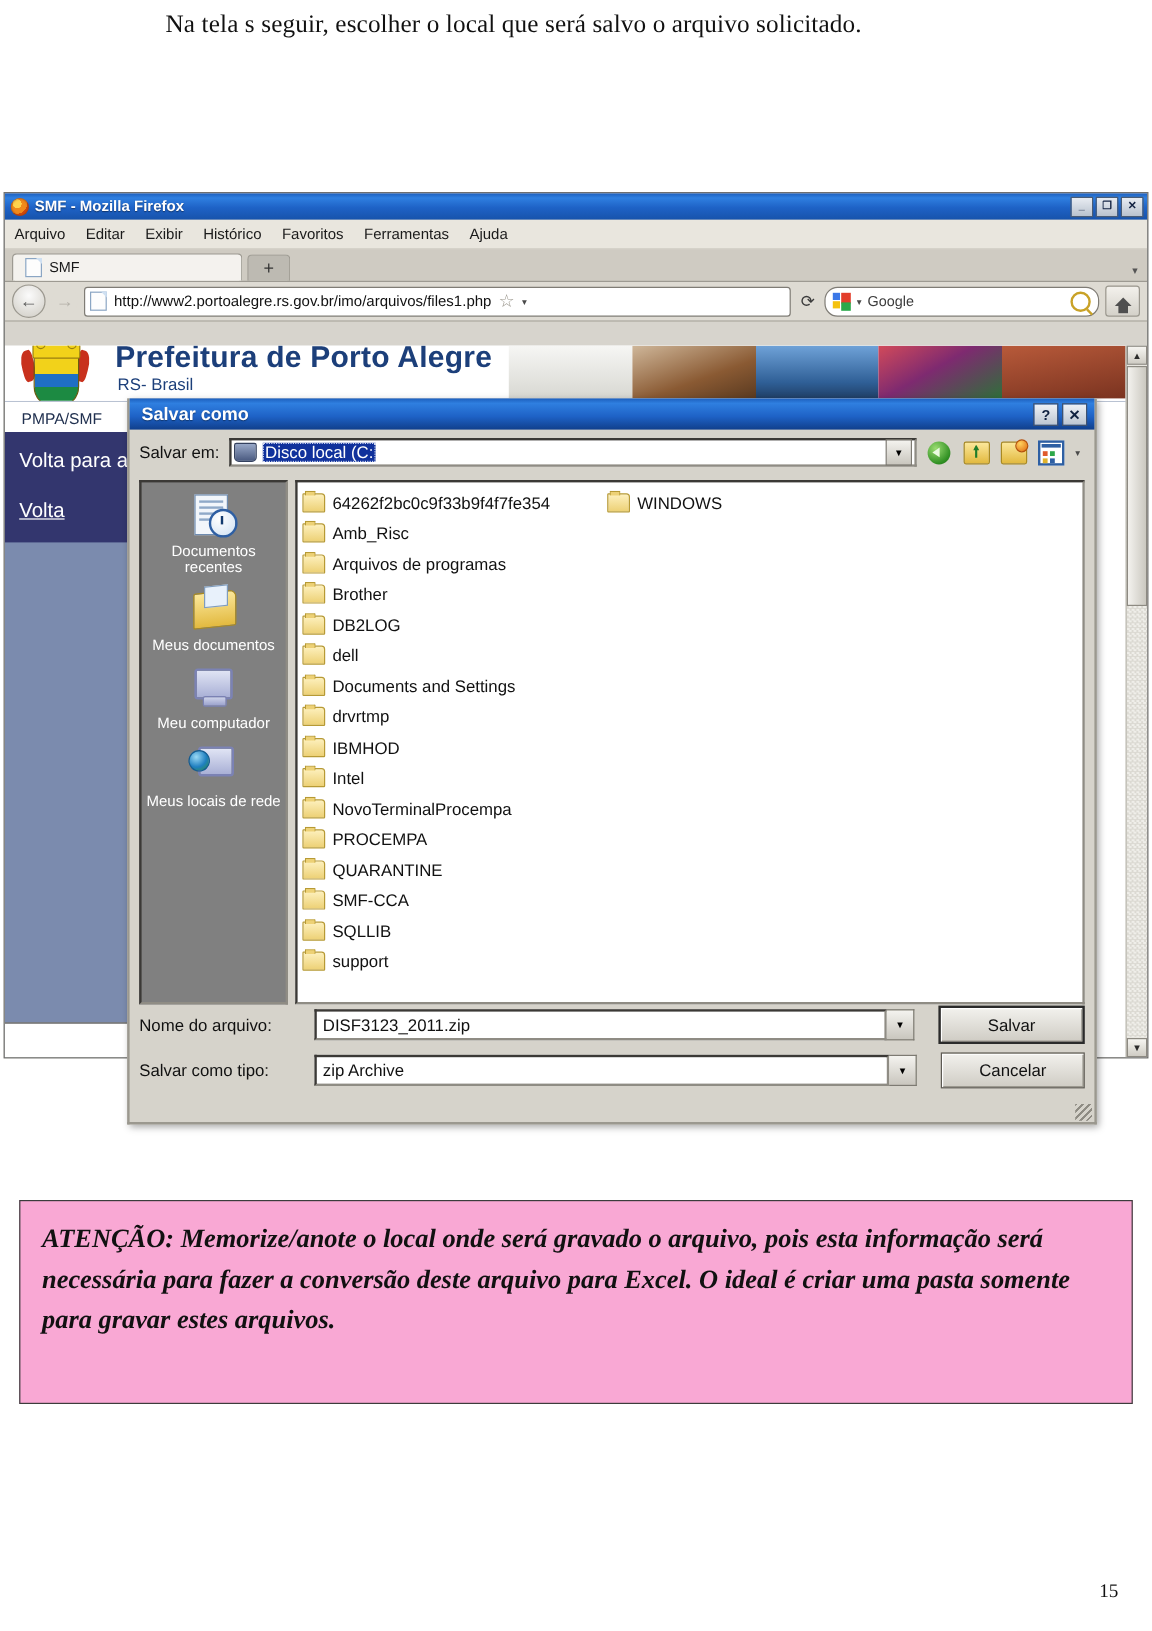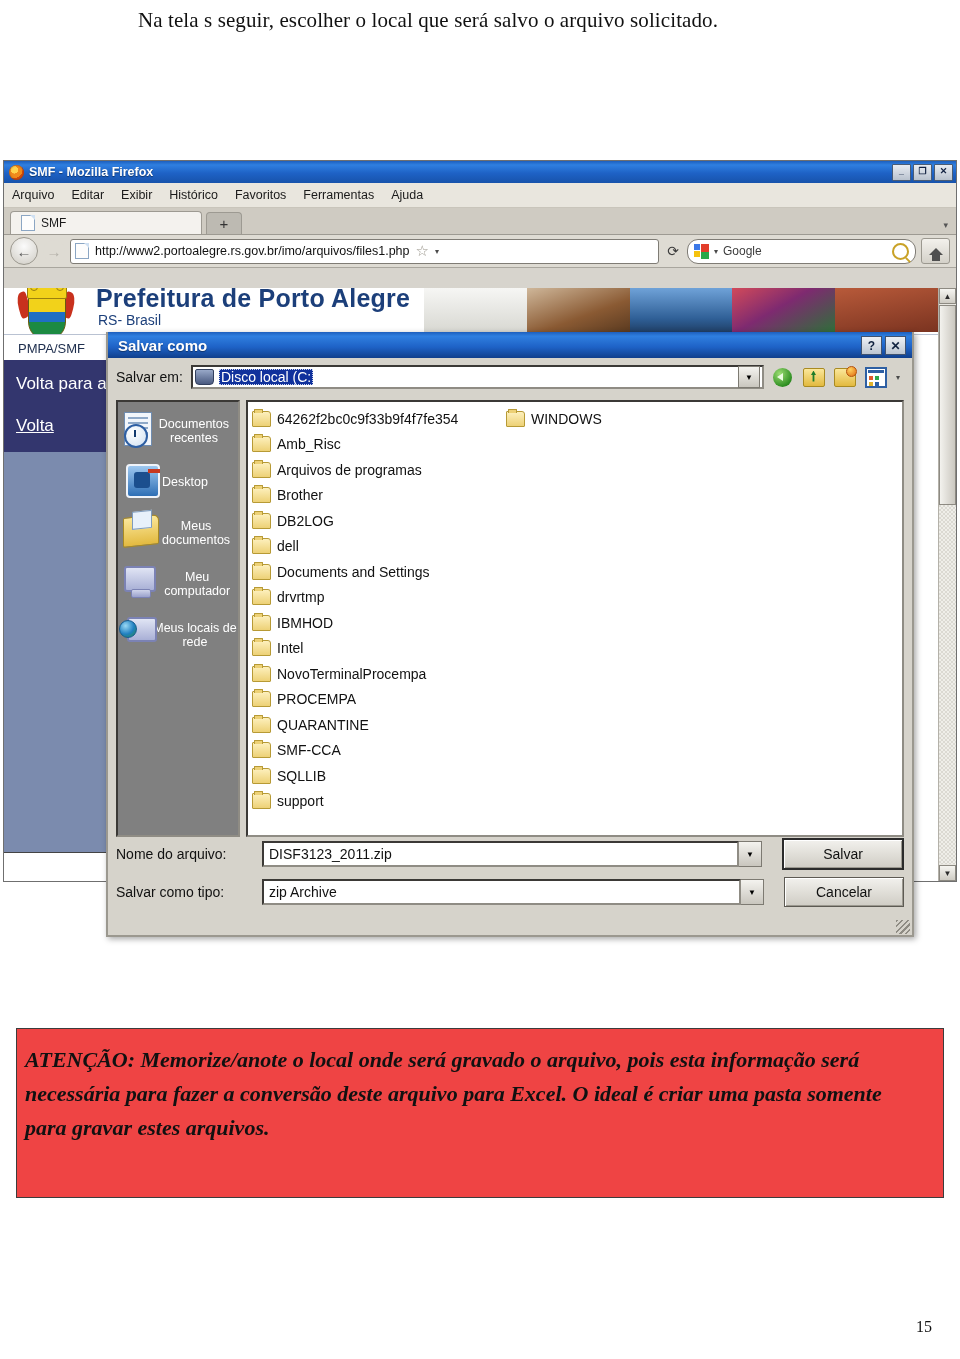--- a/index.html
+++ b/index.html
@@ -169,21 +169,21 @@
   .ic-new{width:21px;height:17px;background:linear-gradient(#fbe79a,#e2b93f);border:1px solid #a98a22;border-radius:2px;position:relative;}
   .ic-new:after{content:"";position:absolute;right:-2px;top:-3px;width:9px;height:9px;border-radius:50%;
     background:radial-gradient(circle at 35% 30%,#ffd15e,#e06a10);border:1px solid #b4500c;}
   .ic-view{width:19px;height:17px;background:#fff;border:2px solid #2e5fa3;position:relative;}
   .ic-view:before{content:"";position:absolute;left:1px;top:1px;right:1px;height:3px;background:#2e5fa3;}
   .ic-view:after{content:"";position:absolute;left:2px;top:7px;width:4px;height:4px;
     box-shadow:0 0 0 0 #e05a2b,6px 0 0 0 #2ea84a,0 6px 0 0 #e0b22b,6px 6px 0 0 #2e5fa3;background:#e05a2b;}
   .dlg-body{position:absolute;left:8px;top:68px;right:8px;bottom:98px;display:flex;}
   .places{width:124px;background:#808080;border:2px inset #8f8c84;box-sizing:border-box;
     display:flex;flex-direction:column;align-items:center;padding-top:8px;}
-  .place{width:100%;display:flex;flex-direction:row;align-items:center;margin-bottom:9px;}
+  .place{width:100%;display:flex;flex-direction:column;align-items:center;margin-bottom:9px;}
   .place .pl-ic{width:44px;height:40px;position:relative;margin-bottom:2px;}
   .place .pl-lbl{font-size:12.5px;color:#fff;text-align:center;line-height:14px;}
   .ic-recent{position:absolute;left:6px;top:2px;width:26px;height:32px;background:#f2f6fb;
     border:1px solid #6f8cb0;}
   .ic-recent:before{content:"";position:absolute;left:3px;top:4px;right:3px;height:2px;background:#8fa9c8;
     box-shadow:0 5px 0 #8fa9c8,0 10px 0 #8fa9c8,0 15px 0 #8fa9c8;}
   .ic-clock{position:absolute;right:2px;bottom:2px;width:20px;height:20px;border-radius:50%;
     background:radial-gradient(circle at 35% 30%,#fff,#cfe0f2);border:2px solid #2e5fa3;}
   .ic-clock:after{content:"";position:absolute;left:8px;top:4px;width:2px;height:7px;background:#123a6e;}
   .ic-desk{position:absolute;left:8px;top:3px;width:30px;height:30px;border-radius:4px;
@@ -224,23 +224,23 @@
     display:flex;align-items:center;justify-content:center;font-size:8px;}
   .frow .btn{width:118px;height:28px;background:linear-gradient(#f2f1ed,#cfccc4);
     border:1px solid #5d5a53;box-shadow:inset 1px 1px 0 #fff, inset -1px -1px 0 #9b988f;
     font-size:14px;color:#111;display:flex;align-items:center;justify-content:center;margin-left:12px;}
   .frow .btn.default{border:2px solid #2b2b2b;}
   .grip{position:absolute;right:2px;bottom:1px;width:14px;height:14px;
     background:repeating-linear-gradient(135deg,#8f8c84 0 1.5px,transparent 1.5px 4px);}
 
   
   .note{
-    position:absolute;left:16px;top:1028px;width:928px;height:170px;
-    border:1px solid #3c3c3c;box-sizing:border-box;background:#ef4444;
-    padding:14px 18px 0 8px;
+    position:absolute;left:16px;top:1000px;width:928px;height:170px;
+    border:1px solid #3c3c3c;box-sizing:border-box;background:#f9a8d4;
+    padding:14px 18px 0 18px;
     font-family:"Liberation Serif", serif;font-style:italic;font-weight:bold;
     font-size:22px;line-height:34px;color:#111;
   }
   .pagenum{position:absolute;right:28px;top:1318px;font-family:"Liberation Serif",serif;
     font-size:16px;color:#111;}
 </style>
 </head>
 <body>
 
 <div class="caption">Na tela s seguir, escolher o local que será salvo o arquivo solicitado.</div>
@@ -385,27 +385,20 @@
     <div class="places">
       <div class="place">
         <span class="pl-ic">
             <span class="ic-recent"></span>
             <span class="ic-clock"></span>
           </span>
         <span class="pl-lbl">Documentos recentes</span>
       </div>
       <div class="place">
         <span class="pl-ic">
-            <span class="ic-desk"></span>
-            <span class="ic-desk-arrow"></span>
-          </span>
-        <span class="pl-lbl">Desktop</span>
-      </div>
-      <div class="place">
-        <span class="pl-ic">
             <span class="ic-mydocs"></span>
           </span>
         <span class="pl-lbl">Meus documentos</span>
       </div>
       <div class="place">
         <span class="pl-ic">
             <span class="ic-mypc"></span>
           </span>
         <span class="pl-lbl">Meu computador</span>
       </div>

